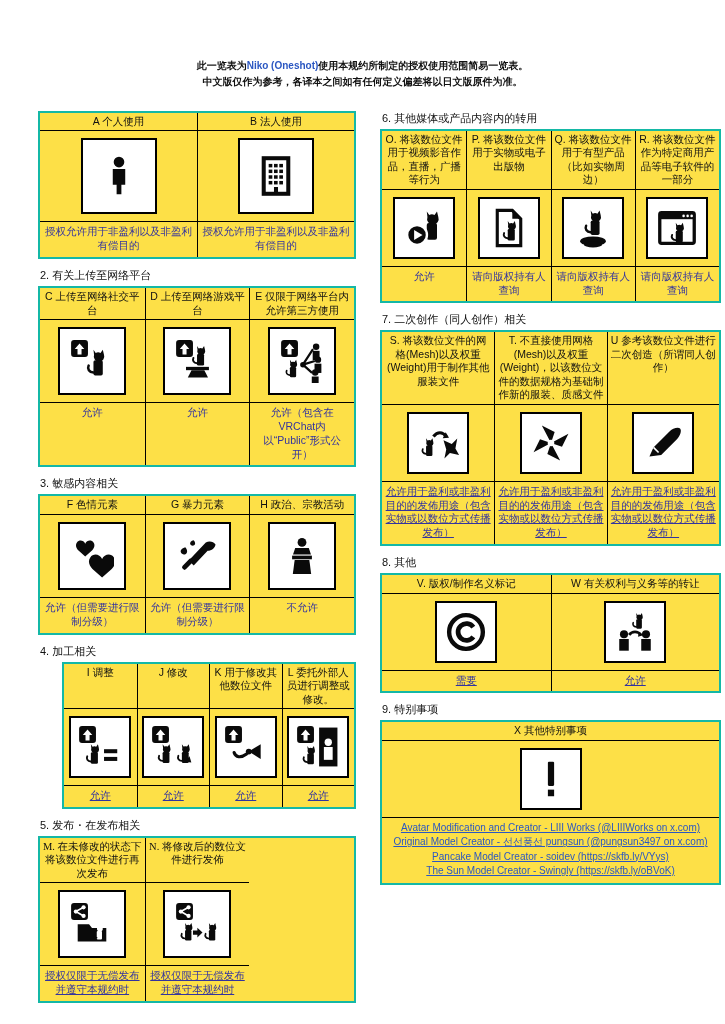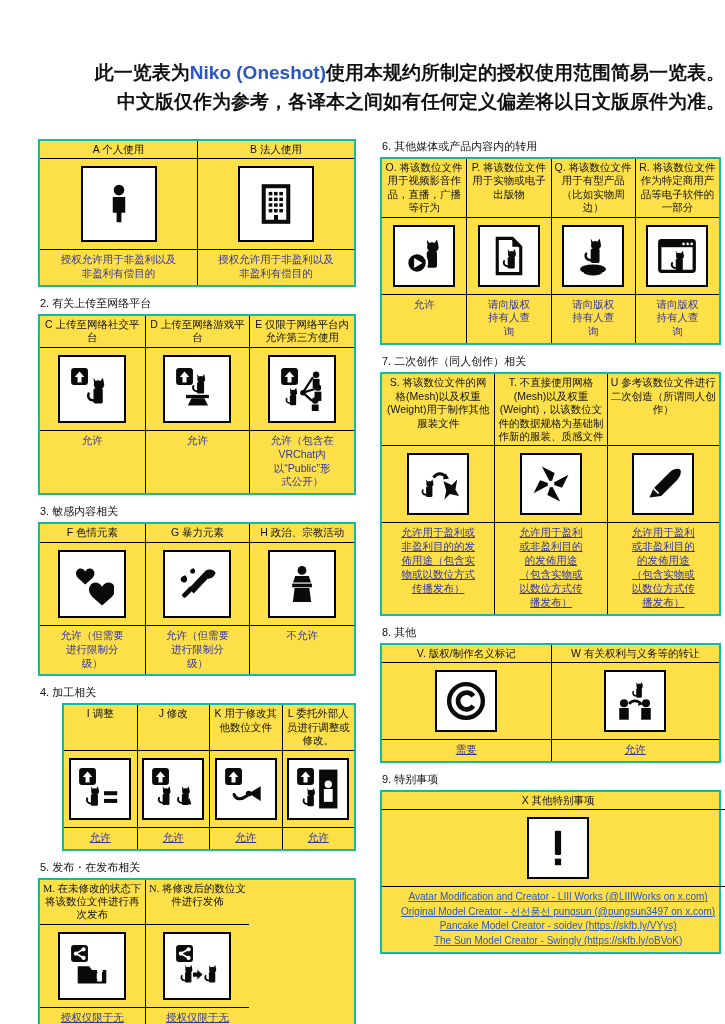--- a/index.html
+++ b/index.html
@@ -1,29 +1,29 @@
 <!DOCTYPE html>
 <html><head>
 <meta charset="utf-8">
 <style>
   html,body{margin:0;padding:0;background:#ffffff;}
   body{width:725px;height:1024px;overflow:hidden;position:relative;
        font-family:"Liberation Sans","DejaVu Sans",sans-serif;color:#111;}
-  .title{margin-top:58px;text-align:right;font-size:19px;font-weight:bold;line-height:1.55;}
+  .title{margin-top:58px;text-align:center;font-size:10px;font-weight:bold;line-height:1.55;}
   .title .model{color:#2b57c2;}
   .cols{display:flex;padding:0 25px 0 38px;gap:24px;margin-top:22px;align-items:flex-start;}
   .col{flex:none;}
   .col.left{width:318px;}
   .col.right{width:341px;}
   .section{margin-bottom:9px;}
   .sec-h{font-size:11px;margin:0 0 3px 2px;color:#111;}
   .tbl{display:grid;grid-auto-flow:column;grid-template-rows:auto 1fr auto;border:2px solid #14b8a6;background:#fde047;}
   .hd{border-bottom:1.5px solid #000;padding:2px 3px;text-align:center;font-size:10.5px;line-height:1.28;}
   .ic{display:flex;align-items:center;justify-content:center;padding:7px 4px;}
-  .st{border-top:1.5px solid #000;padding:3px 19px 4px;text-align:center;font-size:10.5px;line-height:1.32;color:#33339f;}
+  .st{border-top:1.5px solid #000;padding:3px 3px 4px;text-align:center;font-size:10.5px;line-height:1.32;color:#33339f;}
   .bl{border-left:1.5px solid #000;}
   .ibox{border:2.5px solid #000;width:58px;height:58px;display:flex;align-items:center;justify-content:center;background:#fff;}
   .s1 .ibox{width:72px;height:72px;}
   .s2 .ibox,.s3 .ibox,.s5 .ibox{width:64px;height:64px;}
   .u .st{text-decoration:underline;}
   .credit{color:#2b57c2;text-decoration:underline;font-size:10px;line-height:1.45;white-space:nowrap;}
   svg{display:block;}
 </style>
 </head>
 <body>

